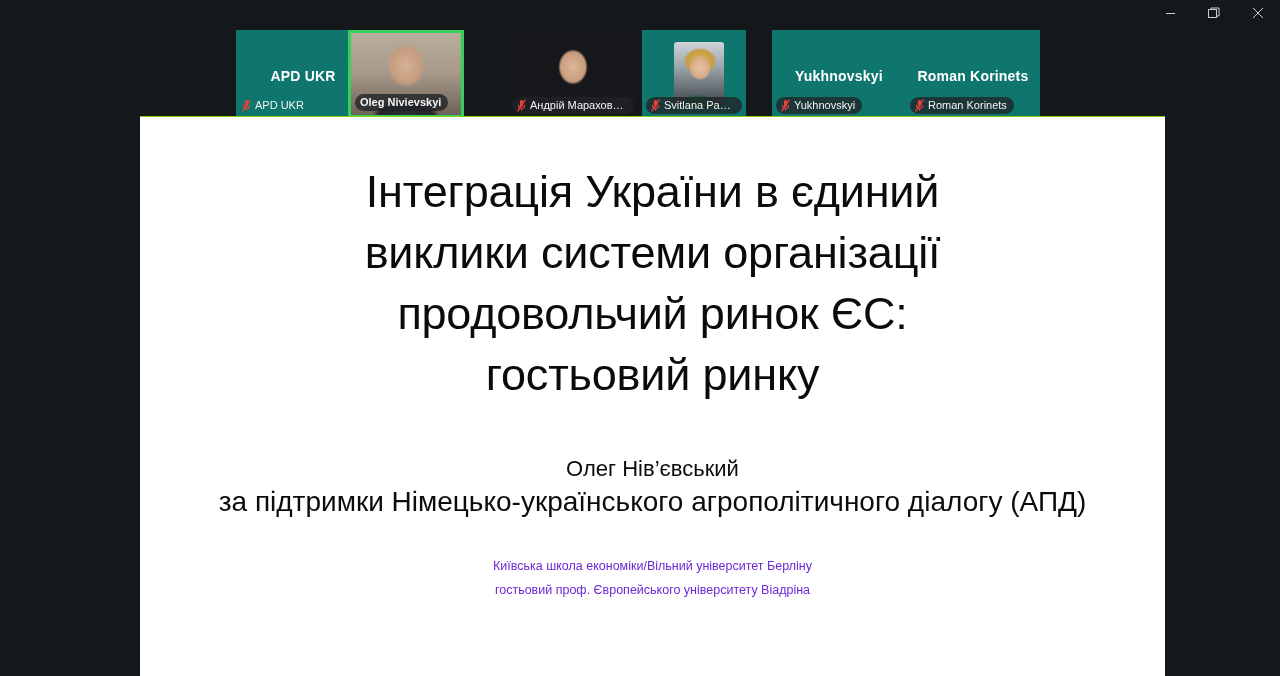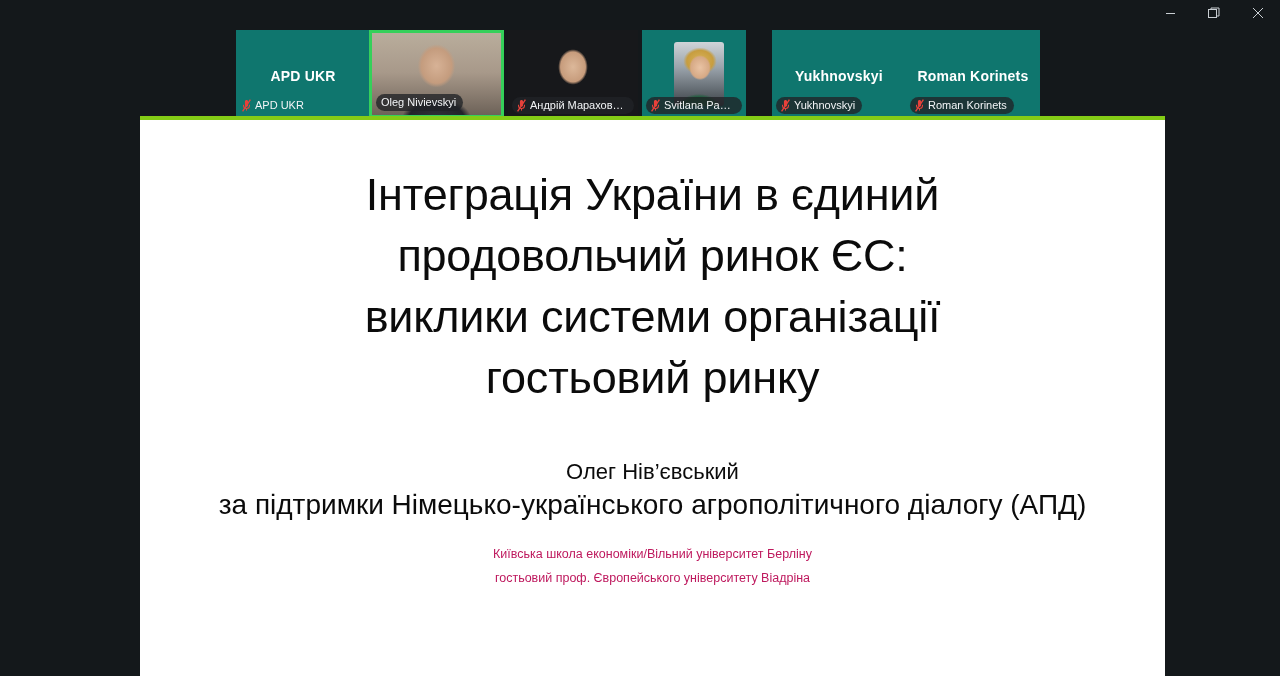--- a/index.html
+++ b/index.html
@@ -104,21 +104,21 @@
   .name-badge .label { overflow:hidden; text-overflow:ellipsis; }
 
   .mic-muted { flex:0 0 auto; width:9px; height:13px; display:block; }
 
   
   .slide {
     position:absolute;
     left:140px; top:116px;
     width:1025px; height:560px;
     background:#ffffff;
-    border-top:4px solid #84cc16;
+    border-top:1px solid #84cc16;
     overflow:hidden;
   }
   .slide-inner {
     position:absolute;
     left:0; right:0; top:0;
     padding:0 24px;
     text-align:center;
     color:#0b0b0b;
   }
 
@@ -134,25 +134,25 @@
     font-size:22px;
     line-height:33px;
     font-weight:400;
   }
   .slide-support {
     font-size:28px;
     line-height:33px;
     font-weight:400;
   }
   .slide-affil {
-    margin-top:21px;
+    margin-top:36px;
     font-size:12.5px;
     line-height:24px;
     font-weight:400;
-    color:#be185d;
+    color:#6d28d9;
   }
 </style>
 </head>
 <body>
 
 <div id="app">
 
   <div class="titlebar">
     <div class="win-btn">
       <svg width="11" height="11" viewBox="0 0 11 11" aria-hidden="true">
@@ -181,21 +181,21 @@
         <svg class="mic-muted" viewBox="0 0 9 13" aria-hidden="true">
           <path d="M4.5 1.1c-.9 0-1.6.7-1.6 1.6v3.4c0 .9.7 1.6 1.6 1.6s1.6-.7 1.6-1.6V2.7c0-.9-.7-1.6-1.6-1.6z" fill="#e8413a"></path>
           <path d="M1.5 5.8v.6c0 1.7 1.3 3 3 3s3-1.3 3-3v-.6" fill="none" stroke="#e8413a" stroke-width="1.05"></path>
           <line x1="4.5" y1="9.4" x2="4.5" y2="11.6" stroke="#e8413a" stroke-width="1.05"></line>
           <line x1="0.6" y1="12.4" x2="8.4" y2="0.6" stroke="#e8413a" stroke-width="1.35"></line>
         </svg>
         <span class="label">APD UKR</span>
       </div>
     </div>
 
-    <div class="tile active" style="left:369px; width:135px;">
+    <div class="tile active" style="left:348px; width:116px;font-weight:bold;">
       <div class="vid vid-oleg"></div>
       <div class="name-badge">
         <span class="label">Oleg Nivievskyi</span>
       </div>
     </div>
 
     <div class="tile" style="left:508px; width:130px;">
       <div class="vid vid-andrii"></div>
       <div class="name-badge">
         <svg class="mic-muted" viewBox="0 0 9 13" aria-hidden="true">
@@ -247,22 +247,22 @@
       </div>
     </div>
 
   </div>
 
   <div class="slide">
     <div class="slide-inner">
 
       <div class="slide-title">
         <div>Інтеграція України в єдиний</div>
+        <div>виклики системи організації</div>
         <div>продовольчий ринок ЄС:</div>
-        <div>виклики системи організації</div>
         <div>гостьовий ринку</div>
       </div>
 
       <div class="slide-author">Олег Нів’євський</div>
       <div class="slide-support">за підтримки Німецько-українського агрополітичного діалогу (АПД)</div>
 
       <div class="slide-affil">
         <div>Київська школа економіки/Вільний університет Берліну</div>
         <div>гостьовий проф. Європейського університету Віадріна</div>
       </div>

